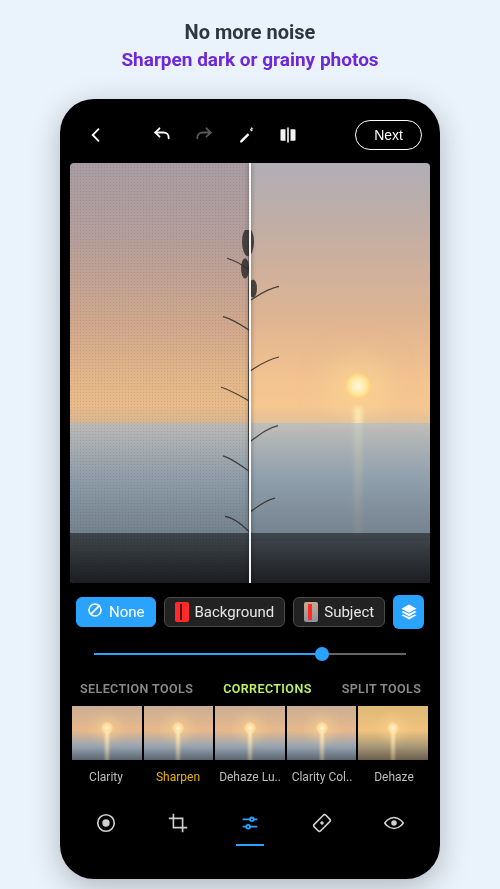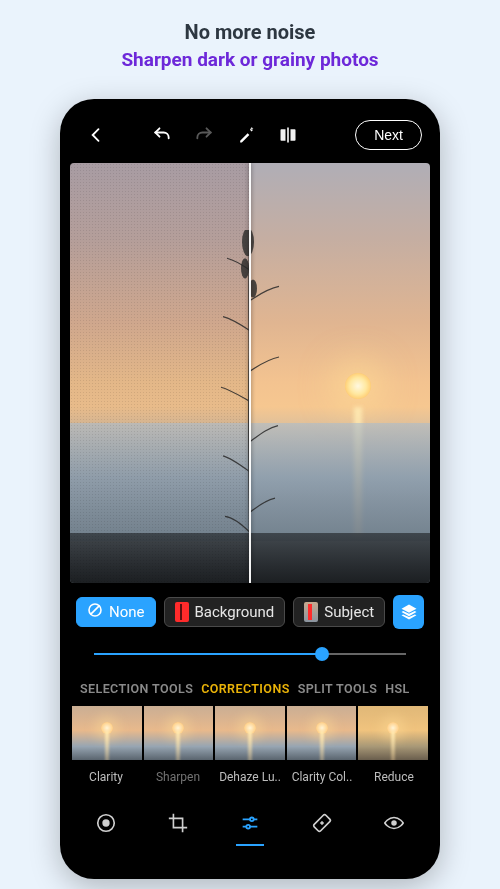--- a/index.html
+++ b/index.html
@@ -185,26 +185,26 @@
   }
   .slider-fill {
     position:absolute; left:0; top:50%; height:2px; transform:translateY(-50%);
     background:#2aa3ff;
   }
   .slider-thumb {
     position:absolute; top:50%; width:14px; height:14px; border-radius:50%;
     background:#2aa3ff; transform:translate(-50%,-50%);
   }
   .tabs-row {
-    display:flex; gap:8px; padding:14px 10px 10px 10px;
+    display:flex; gap:30px; padding:14px 10px 10px 10px;
     font-size:12.5px; font-weight:600; letter-spacing:0.4px;
     color:#8a8a8a;
     overflow: hidden; white-space: nowrap;
   }
-  .tabs-row .active { color:#eab308; }
+  .tabs-row .active { color:#bef264; }
   .thumbs-row {
     display:flex; gap:2px; padding: 0 2px;
   }
   .thumb {
     flex:1; height:54px; position:relative; overflow:hidden;
     background: linear-gradient(to bottom,#caae94 0%,#e8b98c 45%,#97a5b2 75%,#5a646e 100%);
   }
   .thumb::before {
     content:""; position:absolute; left:50%; top:40%;
     width:12px; height:12px; border-radius:50%;
@@ -222,21 +222,21 @@
     background: linear-gradient(to bottom,#e0b878 0%,#f0c37e 45%,#a89877 75%,#6a5e4d 100%);
   }
   .labels-row {
     display:flex; padding:10px 0 12px 0;
   }
   .labels-row div {
     flex:1; text-align:center; font-size:12px; color:#bdbdbd;
     white-space:nowrap; overflow:hidden; text-overflow:ellipsis;
     padding: 0 2px;
   }
-  .labels-row .sel { color:#737373; }
+  .labels-row .sel { color:#eab308; }
   .bottom-nav {
     display:flex; justify-content:space-around; align-items:center;
     padding: 10px 0 8px 0;
   }
   .nav-item {
     width:40px; height:34px; display:flex; align-items:center; justify-content:center;
     color:#cfcfcf;
   }
   .nav-item.active { color:#2aa3ff; position:relative; }
   .nav-item.active::after {
@@ -371,21 +371,21 @@
     <div class="thumb"></div>
     <div class="thumb"></div>
     <div class="thumb warm"></div>
   </div>
 
   <div class="labels-row">
     <div>Clarity</div>
     <div class="sel">Sharpen</div>
     <div>Dehaze Lu..</div>
     <div>Clarity Col..</div>
-    <div>Reduce</div>
+    <div>Dehaze</div>
   </div>
 
   <div class="bottom-nav">
     <div class="nav-item">
       <svg viewBox="0 0 24 24" fill="none" stroke="currentColor" stroke-width="1.8">
           <circle cx="12" cy="12" r="9"></circle>
           <circle cx="12" cy="12" r="4" fill="currentColor" stroke="none"></circle>
         </svg>
     </div>
     <div class="nav-item">

